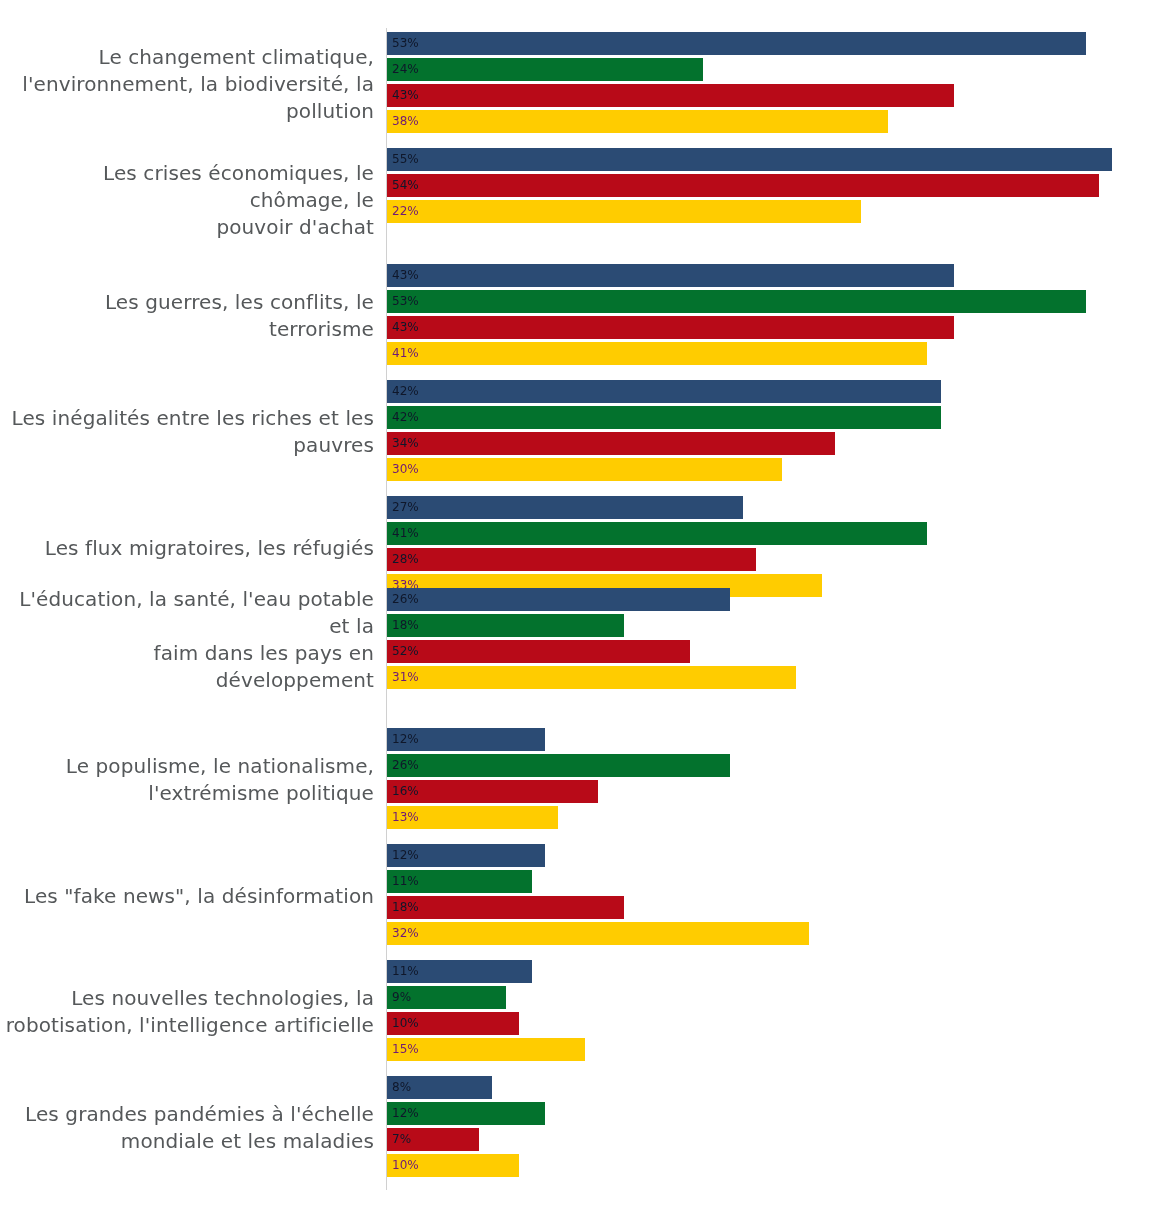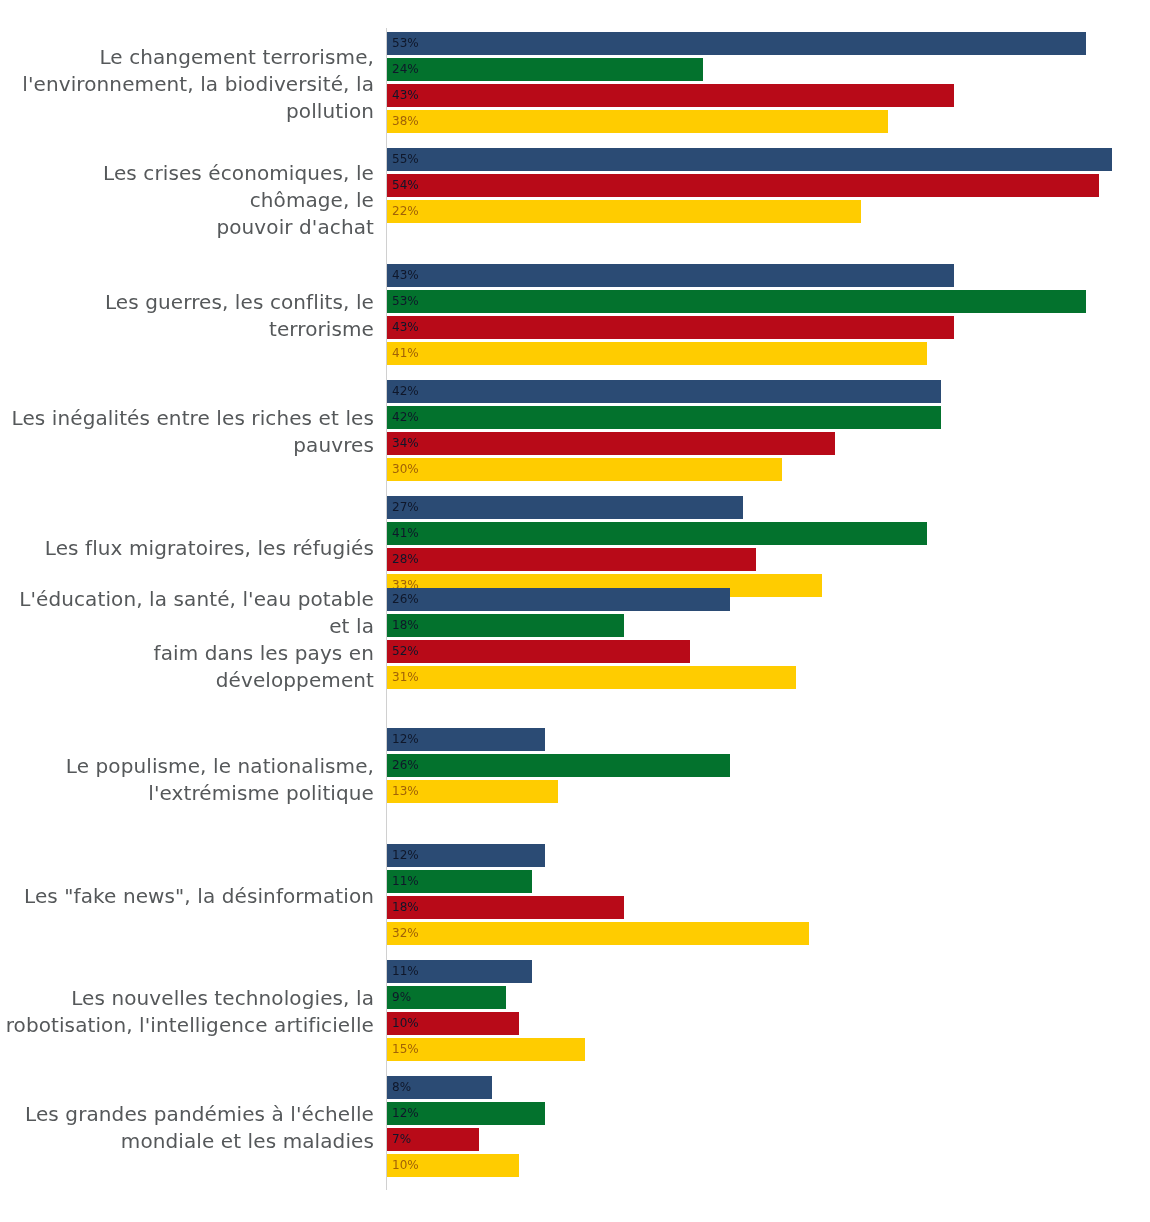--- a/index.html
+++ b/index.html
@@ -79,32 +79,32 @@
     position: absolute;
     left: 5px;
     top: 0;
     height: 23px;
     line-height: 23px;
     font-size: 12px;
     color: #0f172a;
     white-space: nowrap;
   }
   .bar-value.dark {
-    color: #a16207;
+    color: #701a75;
   }
 </style>
 </head>
 <body>
 
 <div id="chart-root">
   <div class="plot-area">
     <div class="axis-line"></div>
     <div id="groups">
         <div class="group" style="top: 32px;">
-          <div class="group-label">Le changement terrorisme,
+          <div class="group-label">Le changement climatique,
 l'environnement, la biodiversité, la
 pollution</div>
           <div class="bars">
             <div class="bar-row">
               <div class="bar" style="width: 698.54px; background: rgb(43, 75, 116);"></div>
               <span class="bar-value">53%</span>
             </div>
             <div class="bar-row">
               <div class="bar" style="width: 316.32px; background: rgb(3, 114, 45);"></div>
               <span class="bar-value">24%</span>
@@ -227,20 +227,24 @@
           <div class="group-label">Le populisme, le nationalisme,
 l'extrémisme politique</div>
           <div class="bars">
             <div class="bar-row">
               <div class="bar" style="width: 158.16px; background: rgb(43, 75, 116);"></div>
               <span class="bar-value">12%</span>
             </div>
             <div class="bar-row">
               <div class="bar" style="width: 342.68px; background: rgb(3, 114, 45);"></div>
               <span class="bar-value">26%</span>
+            </div>
+            <div class="bar-row">
+              <div class="bar" style="width: 210.88px; background: rgb(184, 10, 24);"></div>
+              <span class="bar-value">16%</span>
             </div>
             <div class="bar-row">
               <div class="bar" style="width: 171.34px; background: rgb(255, 204, 0);"></div>
               <span class="bar-value dark">13%</span>
             </div>
           </div>
         </div>
         <div class="group" style="top: 844px;">
           <div class="group-label">Les "fake news", la désinformation</div>
           <div class="bars">

